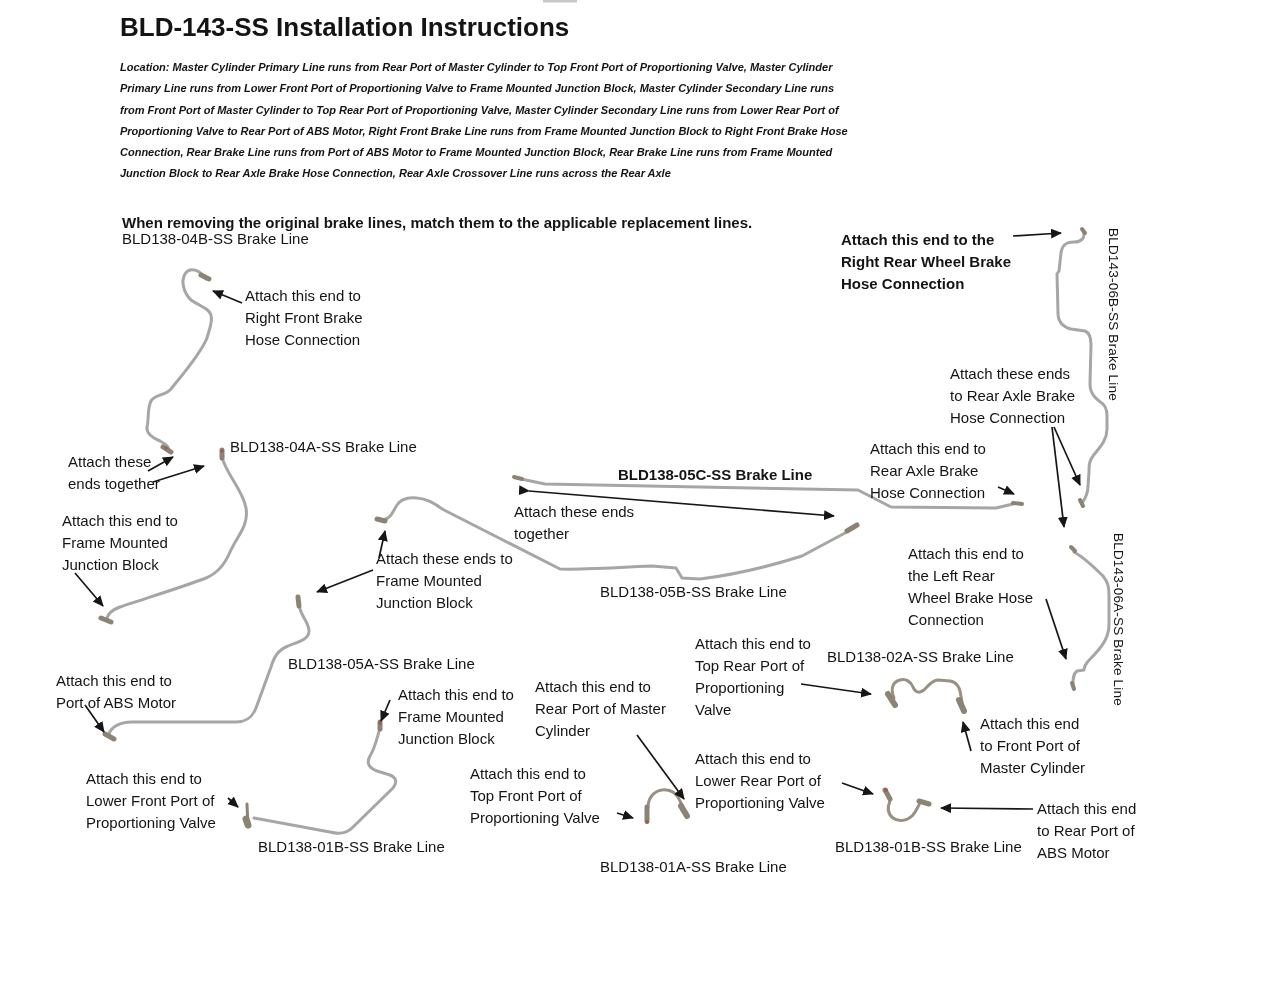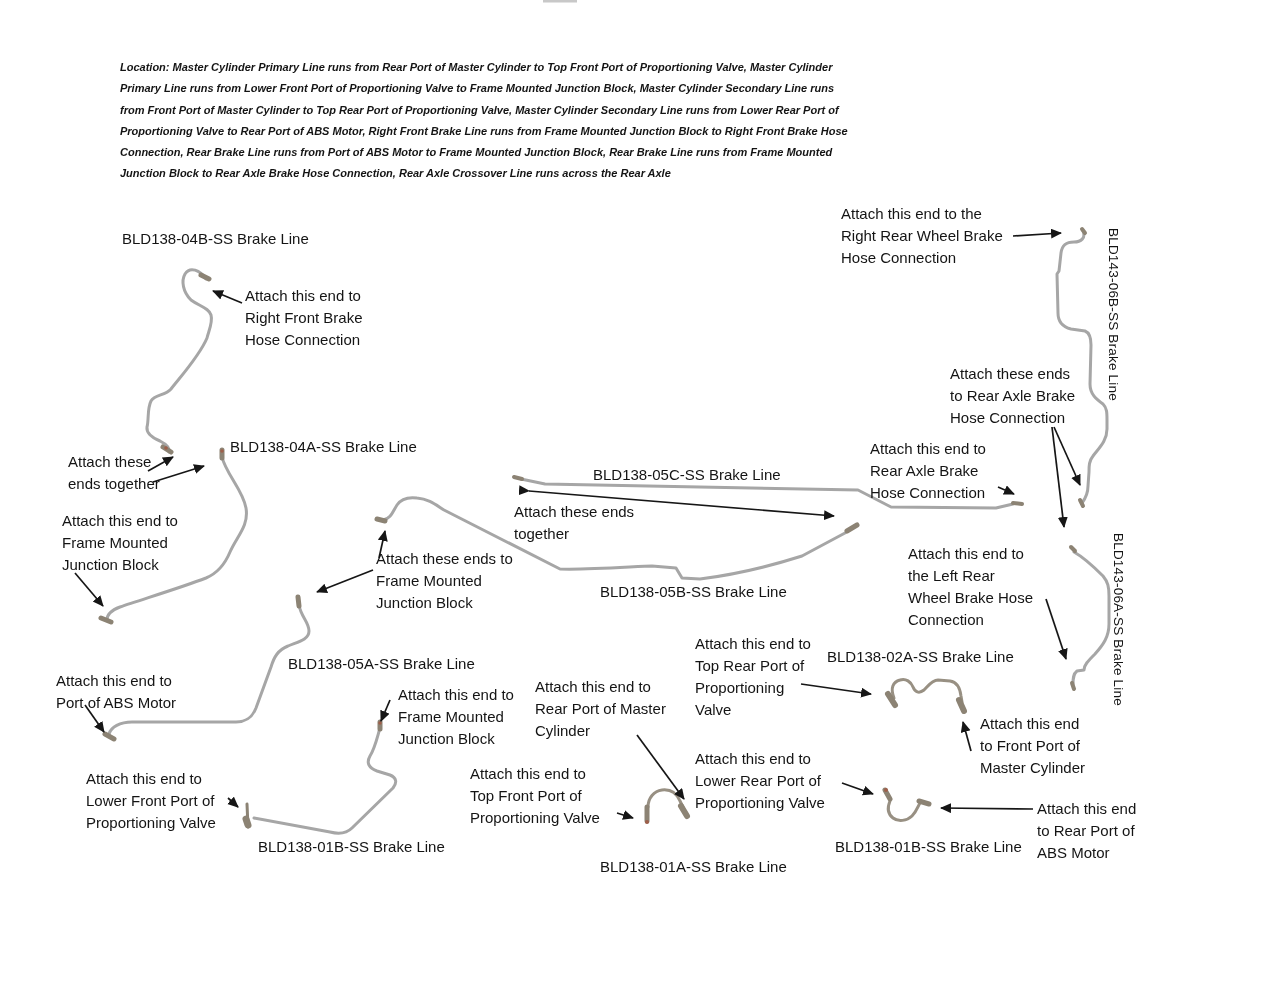--- a/index.html
+++ b/index.html
@@ -114,40 +114,42 @@
       <line x1="390" y1="700" x2="381" y2="721" marker-end="url(#ah)"></line>
       <line x1="637" y1="735" x2="684" y2="799" marker-end="url(#ah)"></line>
       <line x1="228" y1="798" x2="238" y2="807" marker-end="url(#ah)"></line>
       <line x1="617" y1="813" x2="633" y2="818" marker-end="url(#ah)"></line>
       <line x1="842" y1="783" x2="873" y2="794" marker-end="url(#ah)"></line>
       <line x1="971" y1="751" x2="963" y2="722" marker-end="url(#ah)"></line>
       <line x1="1033" y1="809" x2="941" y2="808" marker-end="url(#ah)"></line>
     </g>
   </svg>
 
+  <h1 class="page-title">BLD-143-SS Installation Instructions</h1>
   <p class="loc-para">Location: Master Cylinder Primary Line runs from Rear Port of Master Cylinder to Top Front Port of Proportioning Valve, Master Cylinder
 Primary Line runs from Lower Front Port of Proportioning Valve to Frame Mounted Junction Block, Master Cylinder Secondary Line runs
 from Front Port of Master Cylinder to Top Rear Port of Proportioning Valve, Master Cylinder Secondary Line runs from Lower Rear Port of
 Proportioning Valve to Rear Port of ABS Motor, Right Front Brake Line runs from Frame Mounted Junction Block to Right Front Brake Hose
 Connection, Rear Brake Line runs from Port of ABS Motor to Frame Mounted Junction Block, Rear Brake Line runs from Frame Mounted
 Junction Block to Rear Axle Brake Hose Connection, Rear Axle Crossover Line runs across the Rear Axle</p>
+  <p class="instr">When removing the original brake lines, match them to the applicable replacement lines.</p>
 
   <div class="plabel" style="left:122px; top:228px;">BLD138-04B-SS Brake Line</div>
   <div class="plabel" style="left:230px; top:436px;">BLD138-04A-SS Brake Line</div>
-  <div class="plabel" style="left:593px; top:464px;">BLD138-05C-SS Brake Line</div>
+  <div class="plabel" style="left:618px; top:464px;font-weight:bold;">BLD138-05C-SS Brake Line</div>
   <div class="plabel" style="left:600px; top:581px;text-align:right;">BLD138-05B-SS Brake Line</div>
   <div class="plabel" style="left:288px; top:653px;">BLD138-05A-SS Brake Line</div>
   <div class="plabel" style="left:258px; top:836px;">BLD138-01B-SS Brake Line</div>
   <div class="plabel" style="left:600px; top:836px;margin-top:20px;">BLD138-01A-SS Brake Line</div>
   <div class="plabel" style="left:827px; top:646px;">BLD138-02A-SS Brake Line</div>
   <div class="plabel" style="left:835px; top:836px;">BLD138-01B-SS Brake Line</div>
   <div class="vlabel" style="left:1106px; top:228px;">BLD143-06B-SS Brake Line</div>
   <div class="vlabel" style="left:1111px; top:533px;">BLD143-06A-SS Brake Line</div>
 
-  <div class="ann" style="left:841px; top:203px;">Attach this end to the
+  <div class="ann" style="left:841px; top:229px;font-weight:bold;">Attach this end to the
 Right Rear Wheel Brake
 Hose Connection</div>
   <div class="ann" style="left:245px; top:285px;">Attach this end to
 Right Front Brake
 Hose Connection</div>
   <div class="ann" style="left:48px; top:451px;margin-left:20px;">Attach these
 ends together</div>
   <div class="ann" style="left:62px; top:510px;">Attach this end to
 Frame Mounted
 Junction Block</div>

